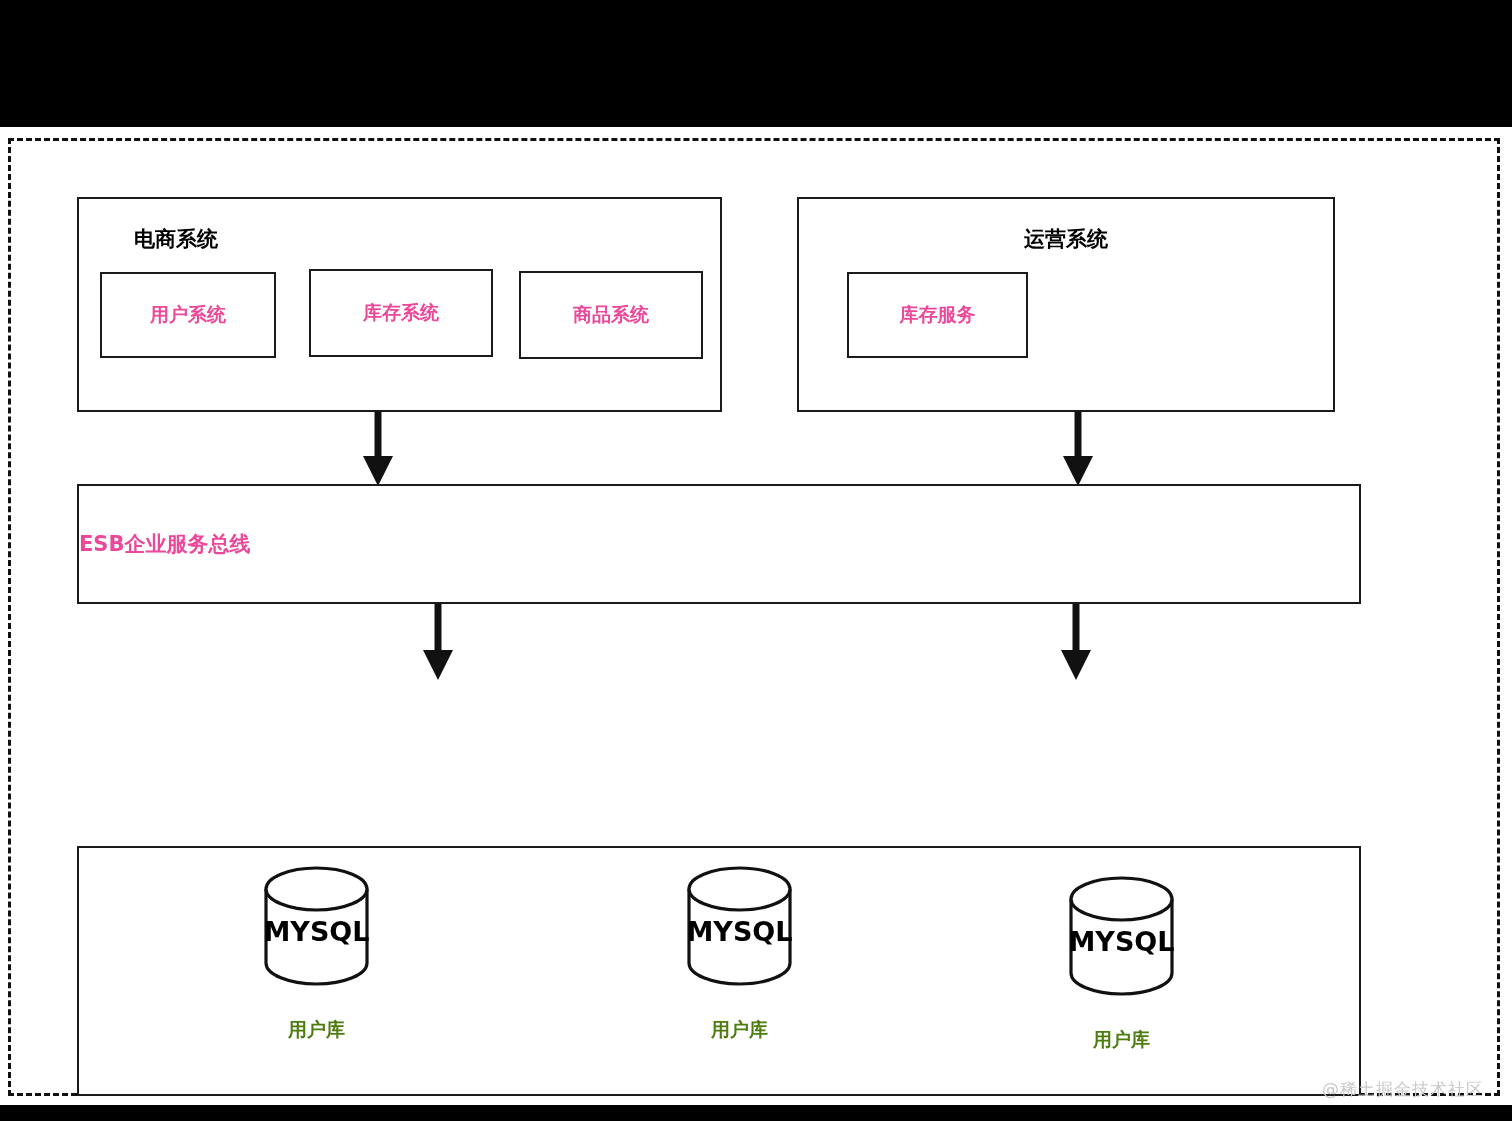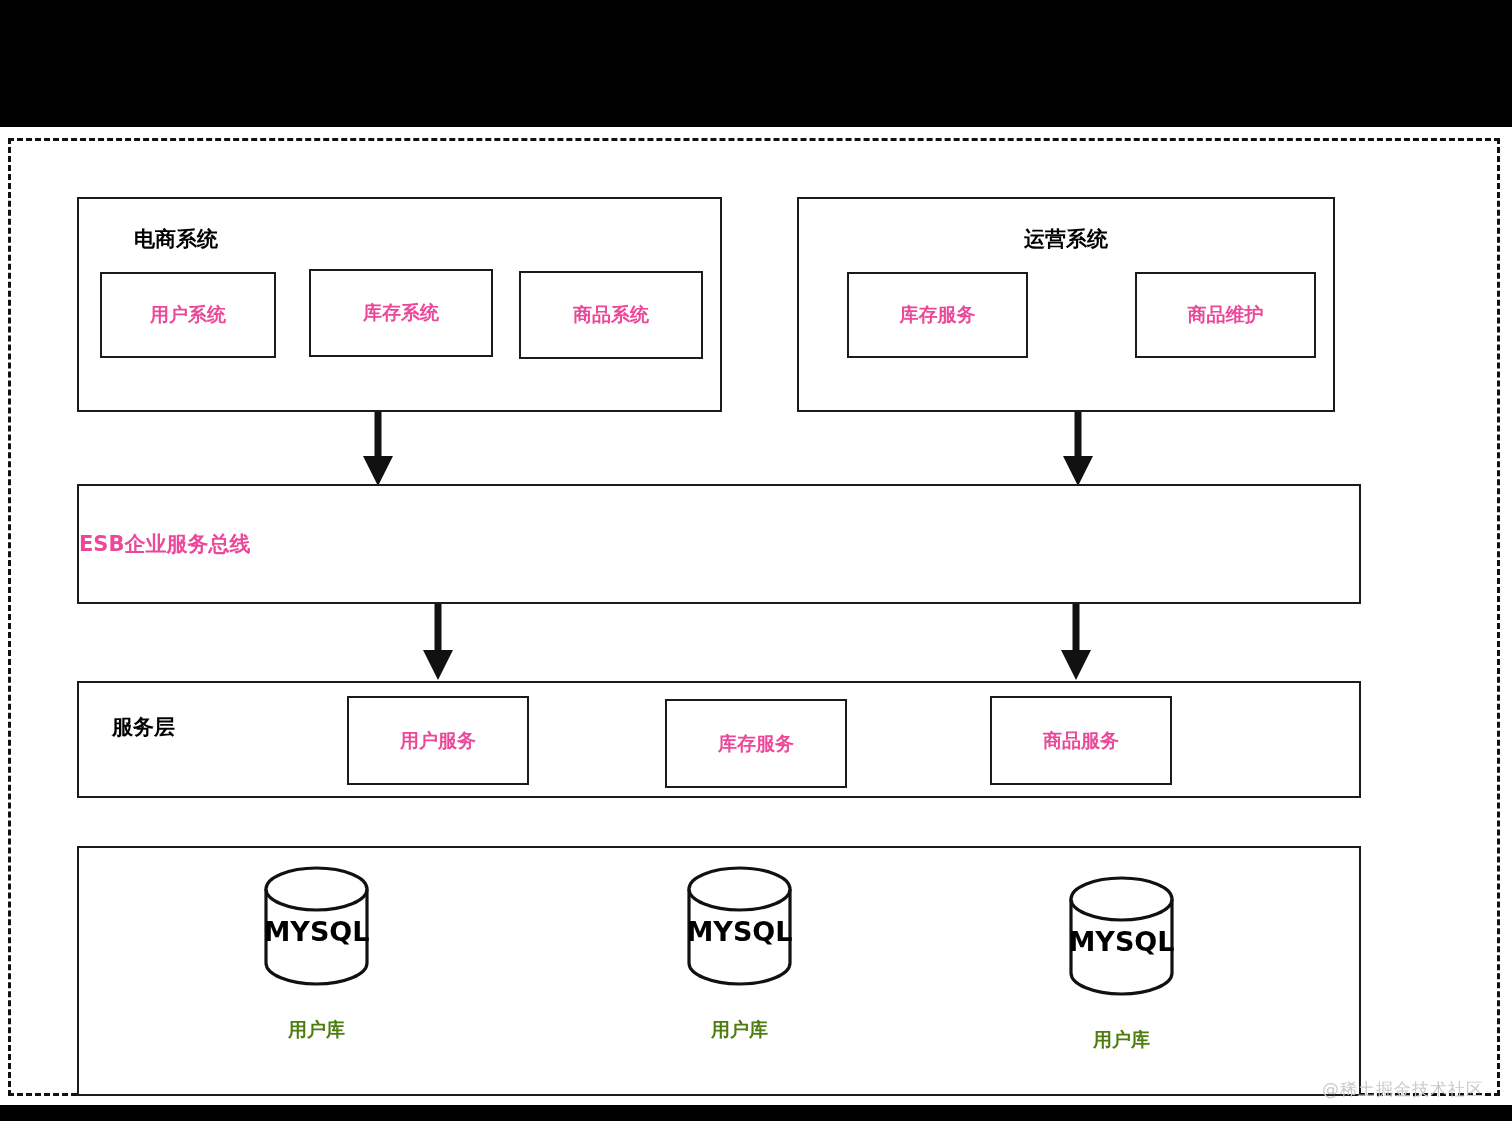--- a/index.html
+++ b/index.html
@@ -149,44 +149,26 @@
     </div>
   </div>
 
   <div class="box" style="left:797px; top:197px; width:538px; height:215px;">
     <div class="panel-title" style="left:0; right:0; top:26px; text-align:center; font-size:21px;">运营系统</div>
 
     <div class="inner-box" style="left:48px; top:73px; width:181px; height:86px;">
       <span class="box-label">库存服务</span>
     </div>
 
-    <div class="inner-box" style="left:336px; top:73px; width:181px; height:86px;">
-      <span class="box-label">商品维护</span>
-    </div>
   </div>
 
   <div class="box" style="left:77px; top:484px; width:1284px; height:120px; display:flex; align-items:center; justify-content:flex-start;">
     <span class="box-label" style="font-size:21px;">ESB企业服务总线</span>
   </div>
 
-  <div class="box" style="left:77px; top:681px; width:1284px; height:117px;">
-    <div class="panel-title" style="left:33px; top:30px; font-size:21px;">服务层</div>
-
-    <div class="inner-box" style="left:268px; top:13px; width:182px; height:89px;">
-      <span class="box-label">用户服务</span>
-    </div>
-
-    <div class="inner-box" style="left:586px; top:16px; width:182px; height:89px;">
-      <span class="box-label">库存服务</span>
-    </div>
-
-    <div class="inner-box" style="left:911px; top:13px; width:182px; height:89px;">
-      <span class="box-label">商品服务</span>
-    </div>
-  </div>
 
   <div class="box" style="left:77px; top:846px; width:1284px; height:250px;">
 
     <div class="db-group" style="left:145px; top:15px; width:185px; height:185px;">
       <svg width="185" height="130" viewBox="0 0 185 130" style="position:absolute; left:0; top:0;">
         <path d="M 42 26 L 42 100" stroke="#111111" stroke-width="3.2" fill="none"></path>
         <path d="M 143 26 L 143 100" stroke="#111111" stroke-width="3.2" fill="none"></path>
         <ellipse cx="92.5" cy="26" rx="50.5" ry="21" fill="#ffffff" stroke="#111111" stroke-width="3.2"></ellipse>
         <path d="M 42 100 A 50.5 21 0 0 0 143 100" fill="#ffffff" stroke="#111111" stroke-width="3.2"></path>
         <text x="92.5" y="78" text-anchor="middle" font-family="'DejaVu Sans','Liberation Sans',sans-serif" font-size="27" font-weight="bold" fill="#000000">MYSQL</text>

